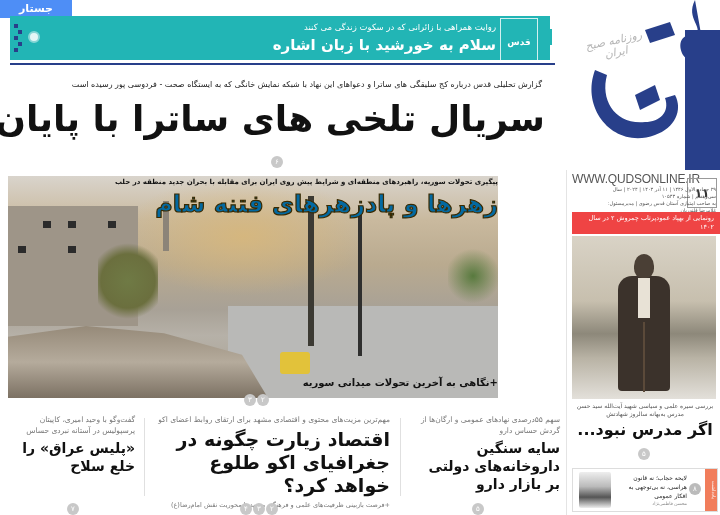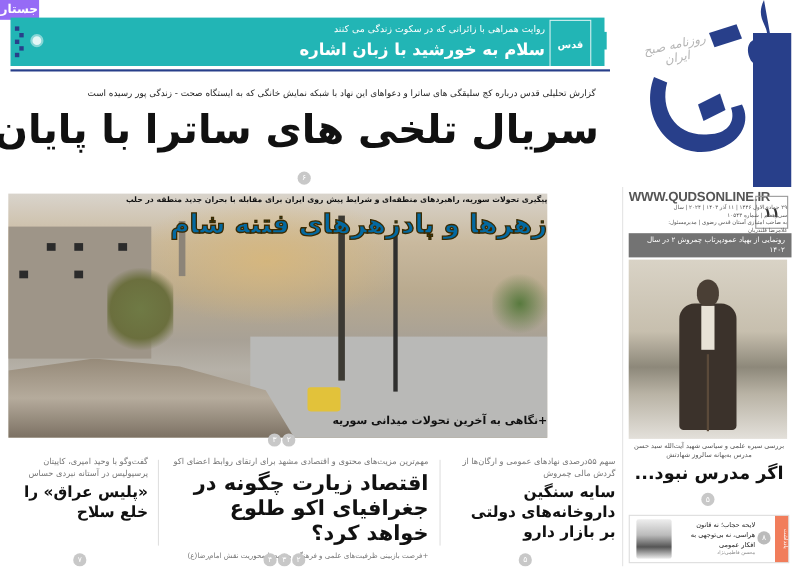--- a/index.html
+++ b/index.html
@@ -10,33 +10,33 @@
   .top-banner { position: absolute; left: 10px; top: 16px; width: 540px; height: 44px; background: #22b5b5; }
   .top-banner-line { position: absolute; left: 10px; top: 63px; width: 545px; height: 2px; background: #283f8a; }
   .banner-kufic { position: absolute; left: 500px; top: 18px; width: 38px; height: 48px; border: 1px solid rgba(255,255,255,.8); display:flex; align-items:center; justify-content:center; }
   .banner-kufic span { color: #fff; font-size: 9px; font-weight: bold; }
   .banner-notch { position: absolute; left: 538px; top: 29px; width: 14px; height: 16px; background: #22b5b5; }
   .banner-sub { position: absolute; right: 224px; top: 22px; color: #fff; font-size: 8.5px; white-space: nowrap; }
   .banner-title { position: absolute; right: 224px; top: 36px; color: #fff; font-size: 15px; font-weight: bold; white-space: nowrap; }
   .banner-badge { position: absolute; left: 28px; top: 31px; width: 12px; height: 12px; border-radius: 50%; background: #e4f6f6; border: 2px solid #86d6d6; }
   .banner-steps { position: absolute; left: 10px; top: 24px; width: 12px; height: 28px; }
   .banner-steps i { position: absolute; width: 4px; height: 4px; background: #283f8a; }
-  .jostar-tag { position: absolute; left: 0; top: 0; width: 36px; height: 18px; background: #8b5cf6; color: #fff; font-size: 11px; font-weight: bold; text-align: center; line-height: 18px; opacity: .9; }
+  .jostar-tag { position: absolute; left: 0; top: 0; width: 72px; height: 18px; background: #3b82f6; color: #fff; font-size: 11px; font-weight: bold; text-align: center; line-height: 18px; opacity: .9; }
   .jostar-tag::after { content: ""; position: absolute; left: 48px; top: 18px; border-left: 12px solid transparent; border-top: 8px solid #e7a3ad; }
 
   
   .logo { position: absolute; left: 575px; top: 0; width: 145px; height: 170px; }
   .slogan { position: absolute; left: 585px; top: 35px; color: #b5b5b5; font-size: 11px; font-family: "DejaVu Serif", serif; font-style: italic; transform: rotate(-12deg); width: 60px; text-align: center; line-height: 12px; }
 
   
-  .url { position: absolute; left: 572px; top: 172px; font-family: "Liberation Sans", sans-serif; font-weight: bold; font-size: 12px; color: #555; direction: ltr; letter-spacing: -0.2px; text-align: right; }
+  .url { position: absolute; left: 572px; top: 172px; font-family: "Liberation Sans", sans-serif; font-weight: normal; font-size: 12px; color: #555; direction: ltr; letter-spacing: -0.2px; text-align: right; }
   .date-line { position: absolute; right: 4px; top: 186px; width: 124px; font-size: 5px; color: #555; line-height: 7px; text-align: right; }
   .issue-box { position: absolute; left: 687px; top: 178px; width: 30px; height: 30px; border: 1px solid #999; display:flex; align-items:center; justify-content:center; font-size: 12px; font-weight: bold; color:#333; }
 
-  .orange-box { position: absolute; left: 572px; top: 212px; width: 148px; height: 22px; background: #737373; color: #fff; font-size: 6.5px; padding: 2px 6px; line-height: 9px; }
+  .orange-box { position: absolute; left: 572px; top: 212px; width: 148px; height: 22px; background: #ef4444; color: #fff; font-size: 6.5px; padding: 2px 6px; line-height: 9px; }
 
   
   .modarres-photo { position: absolute; left: 572px; top: 236px; width: 144px; height: 163px; background: linear-gradient(180deg,#d9d3c6 0%,#c7bfae 40%,#8d887a 60%,#b9b3a5 75%,#e3e0da 100%); }
   .figure { position: absolute; left: 46px; top: 18px; width: 50px; height: 140px; }
   .figure .head { position:absolute; left:16px; top:0; width:20px; height:24px; border-radius:50% 50% 40% 40%; background:#4a3f35; }
   .figure .robe { position:absolute; left:0; top:22px; width:52px; height:115px; background:#3b322b; border-radius: 14px 14px 4px 4px; }
   .figure .shirt { position:absolute; left:20px; top:24px; width:12px; height:40px; background:#e8e2d6; }
   .figure .cane { position:absolute; left:25px; top:68px; width:2px; height:70px; background:#5b4a3a; }
 
   .modarres-kicker { position: absolute; right: 2px; top: 402px; width: 146px; text-align: center; font-size: 6px; color: #555; line-height: 8px; }
@@ -142,21 +142,21 @@
 <div class="note-box">
   <div class="note-tab">یادداشت</div>
   <div class="note-avatar"></div>
   <div class="note-num">۸</div>
   <div class="note-title">لایحه حجاب؛ نه قانون هراسی، نه بی‌توجهی به افکار عمومی</div>
   <div class="note-author">محسن فاطمی‌نژاد</div>
 </div>
 
 <div class="vsep" style="left:566px;"></div>
 
-<div class="kicker">گزارش تحلیلی قدس درباره کج سلیقگی های ساترا و دعواهای این نهاد با شبکه نمایش خانگی که به ایستگاه صحت - زندگی پور رسیده است</div>
+<div class="kicker">گزارش تحلیلی قدس درباره کج سلیقگی های ساترا و دعواهای این نهاد با شبکه نمایش خانگی که به ایستگاه صحت - فردوسی پور رسیده است</div>
 <div class="headline">سریال تلخی های ساترا با پایان باز</div>
 <div class="page-dot" style="left:271px;top:156px;">۶</div>
 
 <div class="main-photo">
   <div class="mp-dust"></div>
   <div class="mp-building">
       <i style="left:35px;top:15px"></i>
       <i style="left:60px;top:15px"></i>
       <i style="left:100px;top:15px"></i>
       <i style="left:10px;top:40px"></i>
@@ -194,20 +194,20 @@
       <div>جغرافیای اکو طلوع خواهد کرد؟</div>
     </div>
   <div class="s">+فرصت بازبینی ظرفیت‌های علمی و فرهنگی مشهد با محوریت نقش امام‌رضا(ع)</div>
 </div>
 <div class="page-dot" style="left:240px;top:503px;">۴</div>
 <div class="page-dot" style="left:253px;top:503px;">۳</div>
 <div class="page-dot" style="left:266px;top:503px;">۲</div>
 <div class="col-sep" style="left:400px;"></div>
 
 <div class="col col-right">
-  <div class="k">سهم ۵۵درصدی نهادهای عمومی و ارگان‌ها از گردش مالی چمروش</div>
+  <div class="k">سهم ۵۵درصدی نهادهای عمومی و ارگان‌ها از گردش حساس دارو</div>
   <div class="t">
       <div>سایه سنگین</div>
       <div>داروخانه‌های دولتی</div>
       <div>بر بازار دارو</div>
     </div>
 </div>
 <div class="page-dot" style="left:472px;top:503px;">۵</div>
 
 </body></html>

